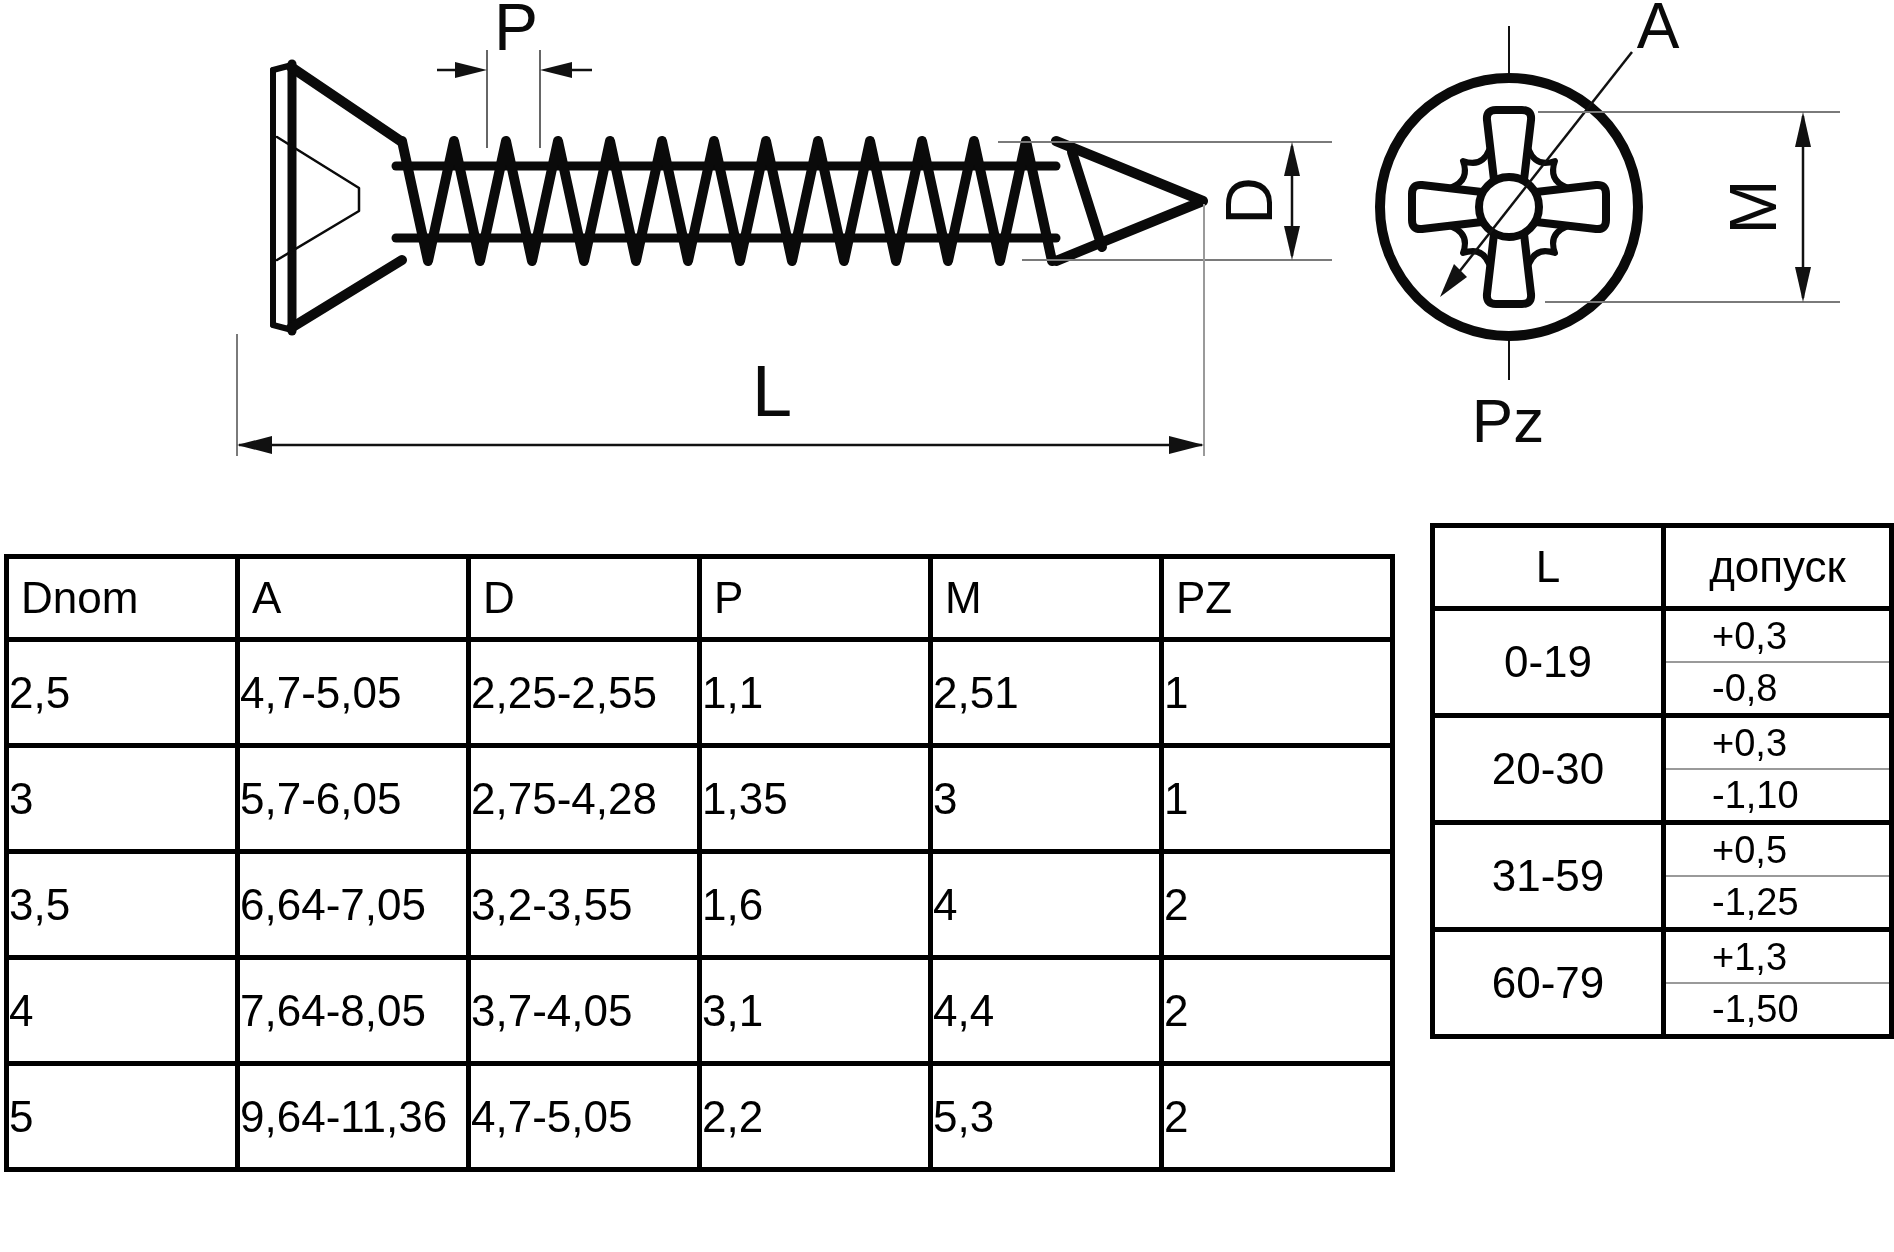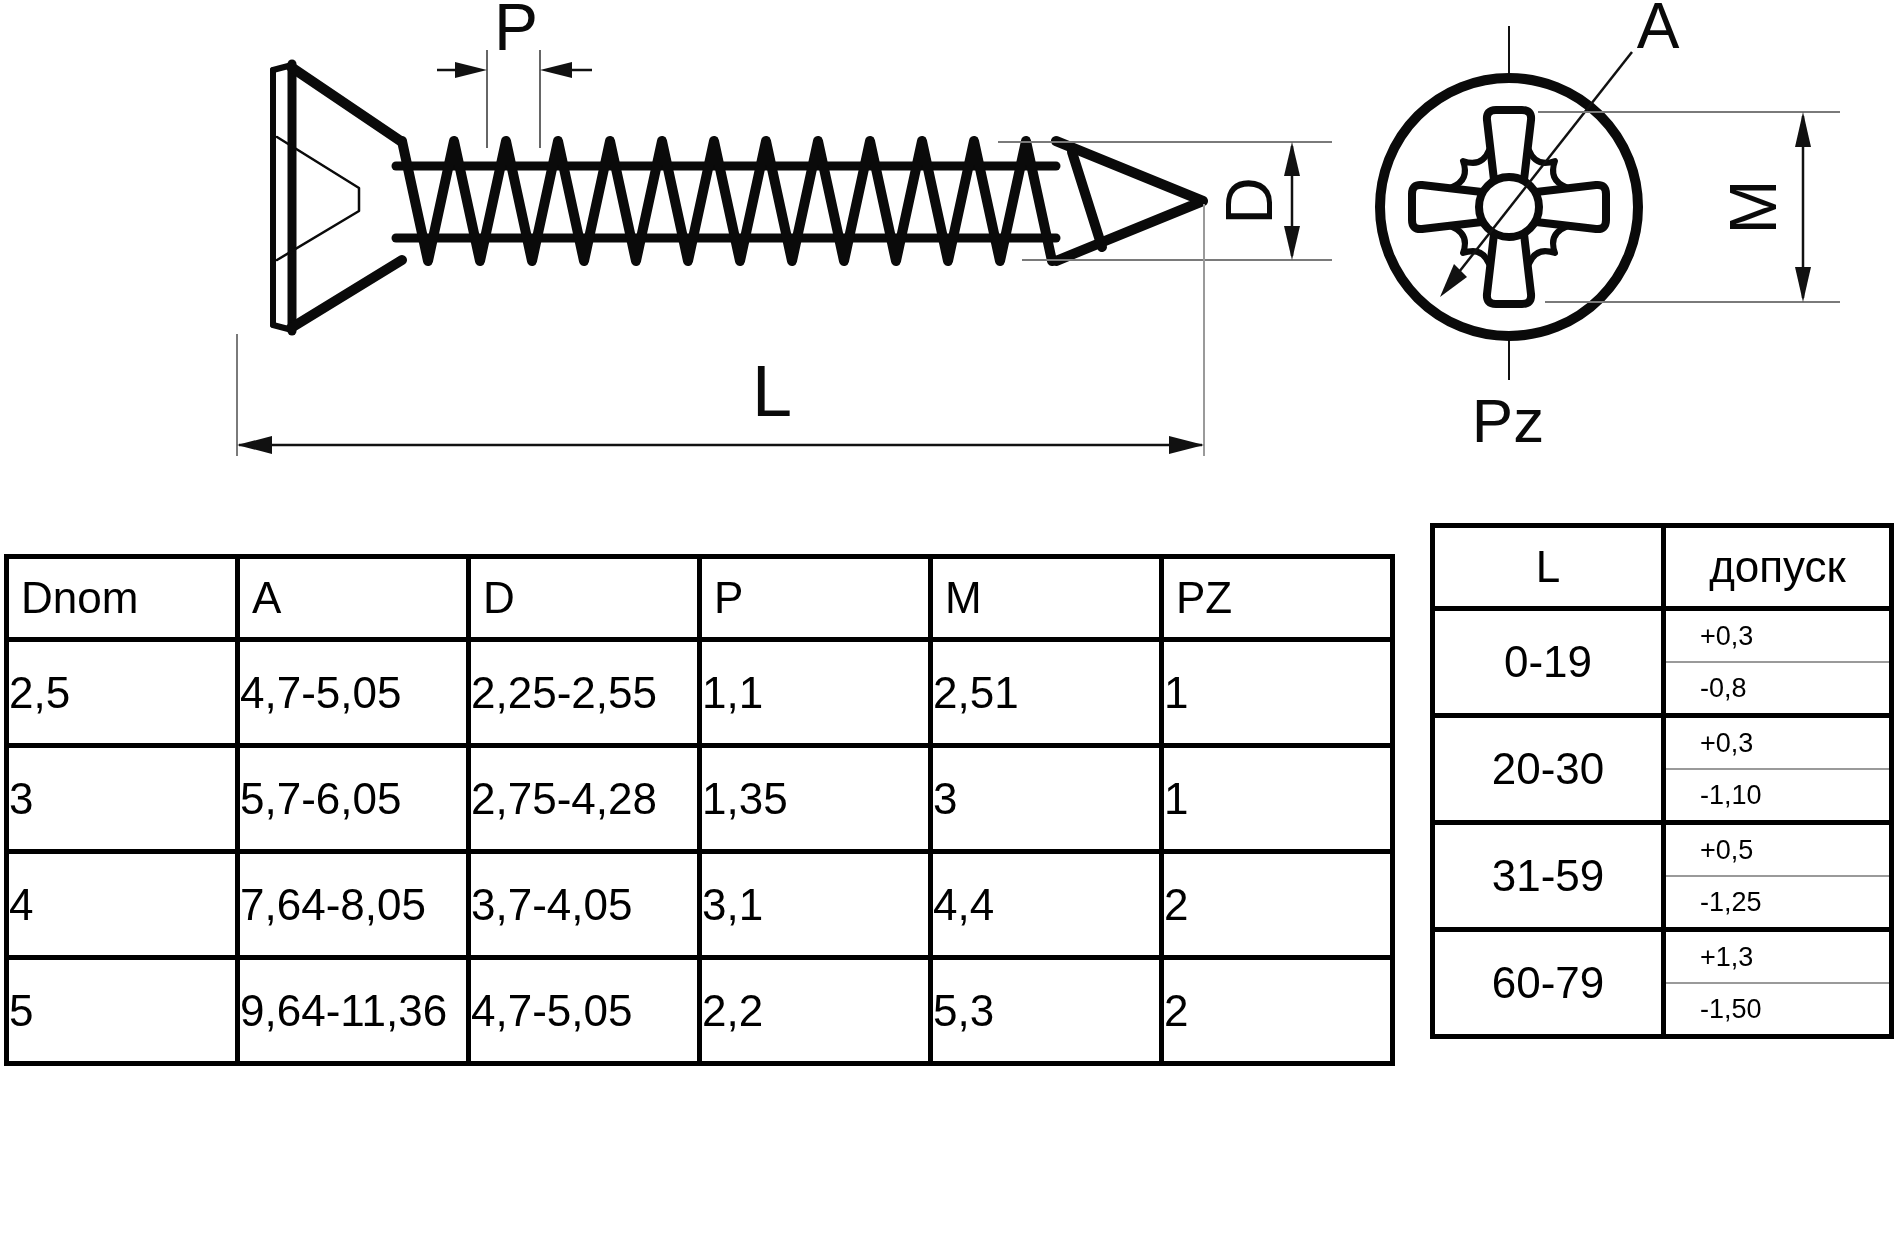--- a/index.html
+++ b/index.html
@@ -16,22 +16,22 @@
   table.main-table th{text-align:left;padding:0 0 0 12px;height:78px;}
   table.main-table td{padding:0;height:101px;}
 
   
   table.tol-table{position:absolute;left:1430px;top:523px;width:461px;
         border-collapse:collapse;table-layout:fixed;}
   table.tol-table th{border:5px solid #000;font-weight:400;font-size:44px;height:78px;
         text-align:center;padding:0;}
   table.tol-table td{border:5px solid #000;font-size:44px;text-align:center;padding:0;height:102px;}
   td.tol-cell{vertical-align:middle;}
-  .tol-half{height:50px;display:flex;align-items:center;padding-left:34px;
-        font-size:27px;line-height:1;}
+  .tol-half{height:50px;display:flex;align-items:center;padding-left:46px;
+        font-size:38px;line-height:1;}
   .tol-top{border-bottom:2px solid #9a9a9a;}
 </style>
 </head>
 <body>
 
 <div class="page">
 
   <svg class="drawing" width="1894" height="470" viewBox="0 0 1894 470">
 
     <g stroke="#0a0a0a" fill="none" stroke-linecap="round" stroke-linejoin="round">
@@ -150,20 +150,28 @@
       </tr>
       <tr>
         <td>3</td>
         <td>5,7-6,05</td>
         <td>2,75-4,28</td>
         <td>1,35</td>
         <td>3</td>
         <td>1</td>
       </tr>
       <tr>
+        <td>3,5</td>
+        <td>6,64-7,05</td>
+        <td>3,2-3,55</td>
+        <td>1,6</td>
+        <td>4</td>
+        <td>2</td>
+      </tr>
+      <tr>
         <td>4</td>
         <td>7,64-8,05</td>
         <td>3,7-4,05</td>
         <td>3,1</td>
         <td>4,4</td>
         <td>2</td>
       </tr>
       <tr>
         <td>5</td>
         <td>9,64-11,36</td>

